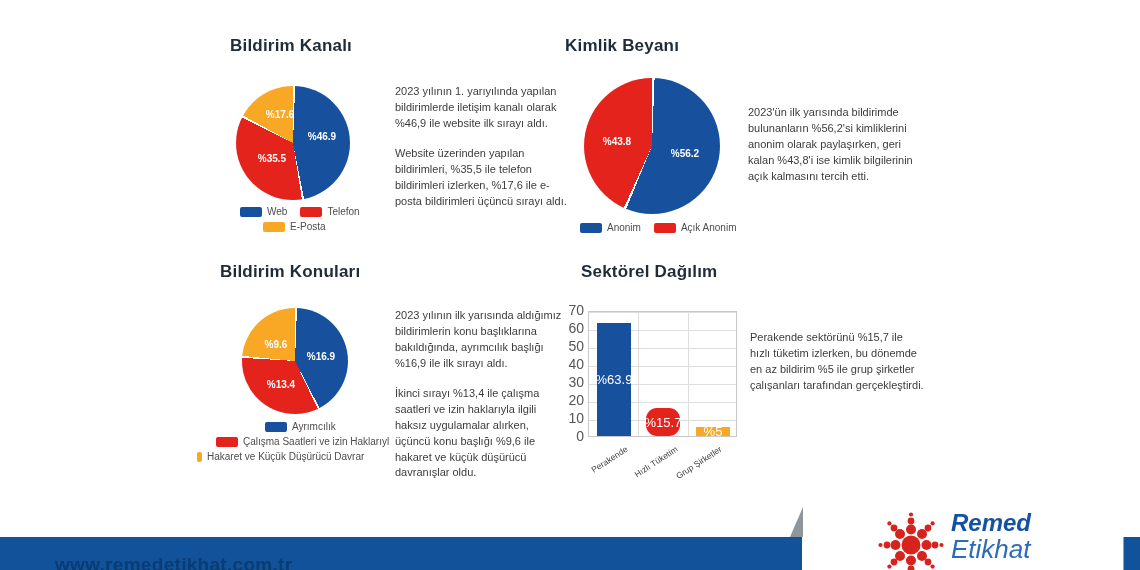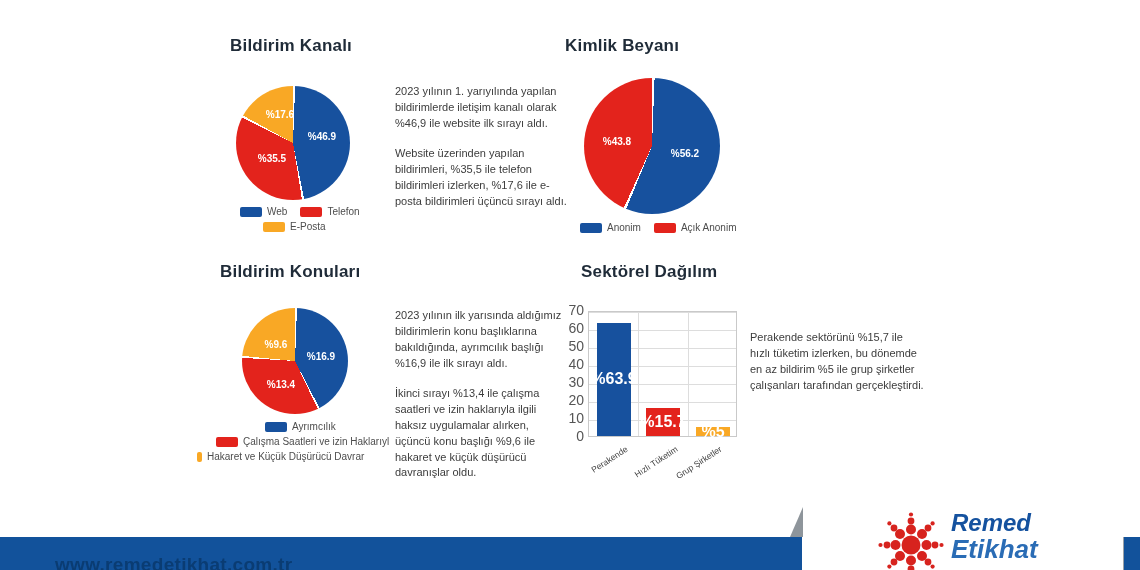--- a/index.html
+++ b/index.html
@@ -20,35 +20,35 @@
   .sw { width:22px; height:10px; border-radius:2px; flex:0 0 auto; }
   .sw-blue { background:#17519E; } .sw-red { background:#E3231C; } .sw-orange { background:#F9A825; }
   .sw-sliver { width:5px; }
 
   
   .plot { position:absolute; left:23px; top:55px; width:149px; height:126px;
           border:1px solid #C9C9C9;
           background-image:repeating-linear-gradient(to bottom,#DDDDDD 0 1px,transparent 1px 18px); }
   .vgrid { position:absolute; top:0; bottom:0; width:1px; background:#DDDDDD; }
   .bar { position:absolute; bottom:0; width:34px; display:flex; align-items:center; justify-content:center; }
-  .bar span { font-size:16px; font-weight:700; color:#fff; line-height:1; }
+  .bar span { font-size:13px; font-weight:400; color:#fff; line-height:1; }
   .ytick { position:absolute; width:19px; text-align:right; font-size:14px; color:#555; line-height:11px; }
   .xlabel { position:absolute; width:90px; top:188px; text-align:right; font-size:8.5px; color:#444;
             white-space:nowrap; transform:rotate(-33deg); transform-origin:100% 0; }
 
   
   .ribbon { position:absolute; left:0; top:537px; width:802px; height:33px; background:#12529B; }
   .fold { position:absolute; left:790px; top:507px; width:13px; height:30px; background:#8E959B;
           clip-path:polygon(100% 0,100% 100%,0 100%); }
   .url { position:absolute; left:55px; top:554px; font-size:19px; font-weight:700; color:#0A3C73; letter-spacing:.3px; }
   .right-block { position:absolute; left:1123px; top:537px; width:17px; height:33px; background:#12529B; border-left:1px solid #9AA1A8; }
   .logo { position:absolute; left:875px; top:509px; display:flex; align-items:flex-start; }
   .logo-text { margin-left:4px; font-style:italic; line-height:27px; }
   .brand1 { font-size:24px; font-weight:700; color:#15529F; }
-  .brand2 { font-size:26px; font-weight:700; color:#2A6CB5; }
+  .brand2 { font-size:26px; font-weight:400; color:#2A6CB5; }
 </style>
 </head>
 <body>
 
 <div class="page">
 
   <section class="quad" style="left:230px;top:30px;width:330px;height:212px">
     <h2 class="q-title" style="left:0;width:330px;top:6px">Bildirim Kanalı</h2>
     <div class="pie" style="left: 6px; top: 56px; width: 114px; height: 114px; background: conic-gradient(rgb(255, 255, 255) 0%, rgb(255, 255, 255) 0.6%, rgb(23, 81, 158) 0.6%, rgb(23, 81, 158) 46.9%, rgb(255, 255, 255) 46.9%, rgb(255, 255, 255) 47.5%, rgb(227, 35, 28) 47.5%, rgb(227, 35, 28) 82.4%, rgb(255, 255, 255) 82.4%, rgb(255, 255, 255) 83%, rgb(249, 168, 37) 83%, rgb(249, 168, 37) 100%);"></div>
     <span class="plabel" style="left:92px;top:106px">%46.9</span>
@@ -83,20 +83,23 @@
     <span class="plabel" style="left:52px;top:111px">%43.8</span>
     <div class="legend-row" style="left:15px;top:192px">
       <div class="legend-item">
         <span class="sw sw-blue"></span>
         <span>Anonim</span>
       </div>
       <div class="legend-item">
         <span class="sw sw-red"></span>
         <span>Açık Anonim</span>
       </div>
+    </div>
+    <div class="para" style="left:183px;top:75px;width:172px">
+      <p>2023'ün ilk yarısında bildirimde bulunanların %56,2'si kimliklerini anonim olarak paylaşırken, geri kalan %43,8'i ise kimlik bilgilerinin açık kalmasını tercih etti.</p>
     </div>
   </section>
 
   <section class="quad" style="left:196px;top:256px;width:364px;height:214px">
     <h2 class="q-title" style="left:24px;width:330px;top:6px">Bildirim Konuları</h2>
     <div class="pie" style="left: 46px; top: 52px; width: 106px; height: 106px; background: conic-gradient(rgb(255, 255, 255) 0%, rgb(255, 255, 255) 0.6%, rgb(23, 81, 158) 0.6%, rgb(23, 81, 158) 42.3559%, rgb(255, 255, 255) 42.3559%, rgb(255, 255, 255) 42.9559%, rgb(227, 35, 28) 42.9559%, rgb(227, 35, 28) 75.9398%, rgb(255, 255, 255) 75.9398%, rgb(255, 255, 255) 76.5398%, rgb(249, 168, 37) 76.5398%, rgb(249, 168, 37) 100%);"></div>
     <span class="plabel" style="left:125px;top:100px">%16.9</span>
     <span class="plabel" style="left:85px;top:128px">%13.4</span>
     <span class="plabel" style="left:80px;top:88px">%9.6</span>
     <div class="legend-row" style="left:69px;top:165px">
@@ -134,21 +137,21 @@
     <span class="ytick" style="left:0;top:139px">20</span>
     <span class="ytick" style="left:0;top:157px">10</span>
     <span class="ytick" style="left:0;top:175px">0</span>
 
     <div class="plot">
       <div class="vgrid" style="left:49px"></div>
       <div class="vgrid" style="left:99px"></div>
       <div class="bar" style="left: 8px; height: 91.2857%; background: rgb(23, 81, 158);">
         <span>%63.9</span>
       </div>
-      <div class="bar" style="left: 57px; height: 22.4286%; background: rgb(227, 35, 28);">
+      <div class="bar" style="left: 57px; height: 22.4286%; background: rgb(227, 35, 28); border-radius: 11px;">
         <span>%15.7</span>
       </div>
       <div class="bar" style="left: 107px; height: 7.14286%; background: rgb(249, 168, 37);">
         <span>%5</span>
       </div>
     </div>
 
     <div class="xlabel" style="left:-31px">Perakende</div>
     <div class="xlabel" style="left:19px">Hızlı Tüketim</div>
     <div class="xlabel" style="left:63px">Grup Şirketler</div>

